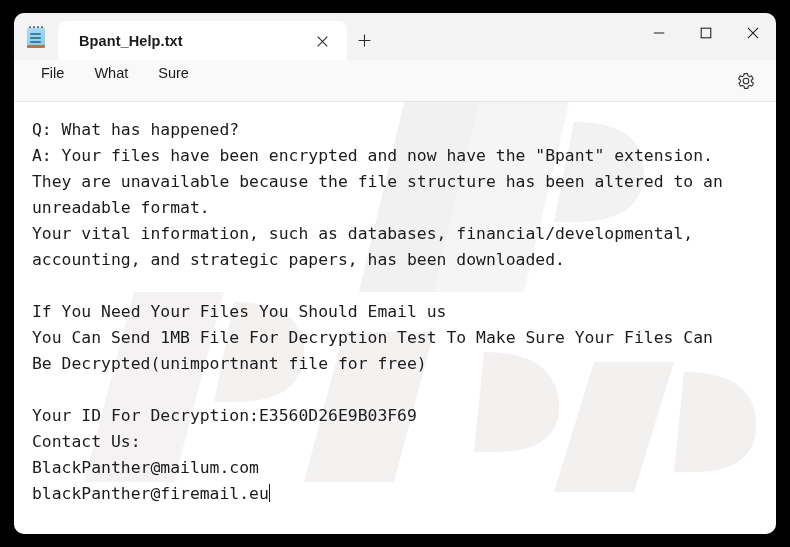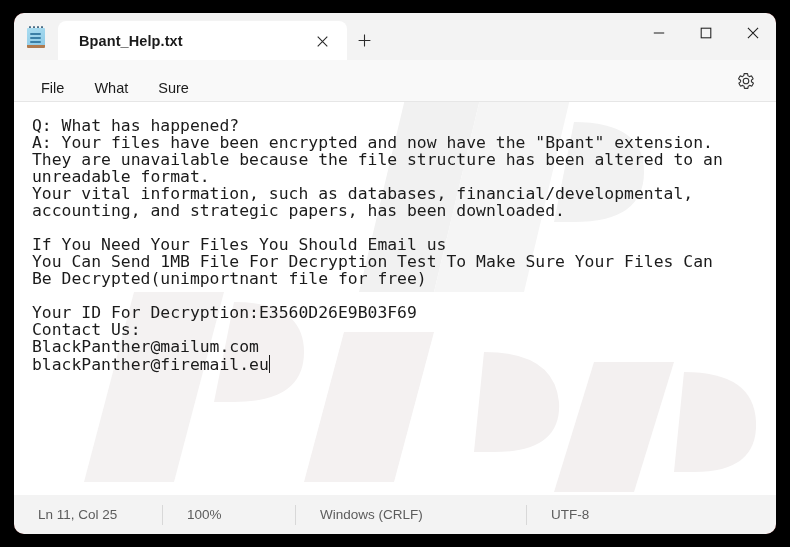--- a/index.html
+++ b/index.html
@@ -139,21 +139,21 @@
     justify-content: center;
     cursor: pointer;
   }
 
   
   #menubar {
     height: 41px;
     background: #f9f9f9;
     border-bottom: 1px solid #e6e6e6;
     display: flex;
-    align-items: flex-end;
+    align-items: flex-start;
     position: relative;
     flex: 0 0 auto;
   }
   .menu-item {
     font-size: 14.5px;
     color: #1b1b1b;
     padding: 5px 11px;
     margin-left: 8px;
     border-radius: 4px;
     cursor: pointer;
@@ -189,21 +189,21 @@
   }
   #watermark svg { position: absolute; left: 0; top: 0; }
   #text-content {
     position: absolute;
     left: 18px;
     top: 15px;
     right: 0;
     white-space: pre;
     font-family: "DejaVu Sans Mono", "Liberation Mono", monospace;
     font-size: 16.4px;
-    line-height: 17px;
+    line-height: 26px;
     color: #1b1b1b;
     letter-spacing: 0px;
   }
   #caret {
     display: inline-block;
     width: 1.5px;
     height: 18px;
     background: #1b1b1b;
     vertical-align: -3px;
     margin-left: 0px;
@@ -327,20 +327,14 @@
 If You Need Your Files You Should Email us
 You Can Send 1MB File For Decryption Test To Make Sure Your Files Can
 Be Decrypted(unimportnant file for free)
 
 Your ID For Decryption:E3560D26E9B03F69
 Contact Us:
 BlackPanther@mailum.com
 blackPanther@firemail.eu</span><span id="caret"></span></div>
   </div>
 
-  <div id="statusbar">
-    <div class="status-cell" id="sb-lncol">Ln 11, Col 25</div>
-    <div class="status-cell sep" id="sb-zoom">100%</div>
-    <div class="status-cell sep" id="sb-eol">Windows (CRLF)</div>
-    <div class="status-cell sep" id="sb-enc">UTF-8</div>
-  </div>
 
 </div>
 
 </body></html>

